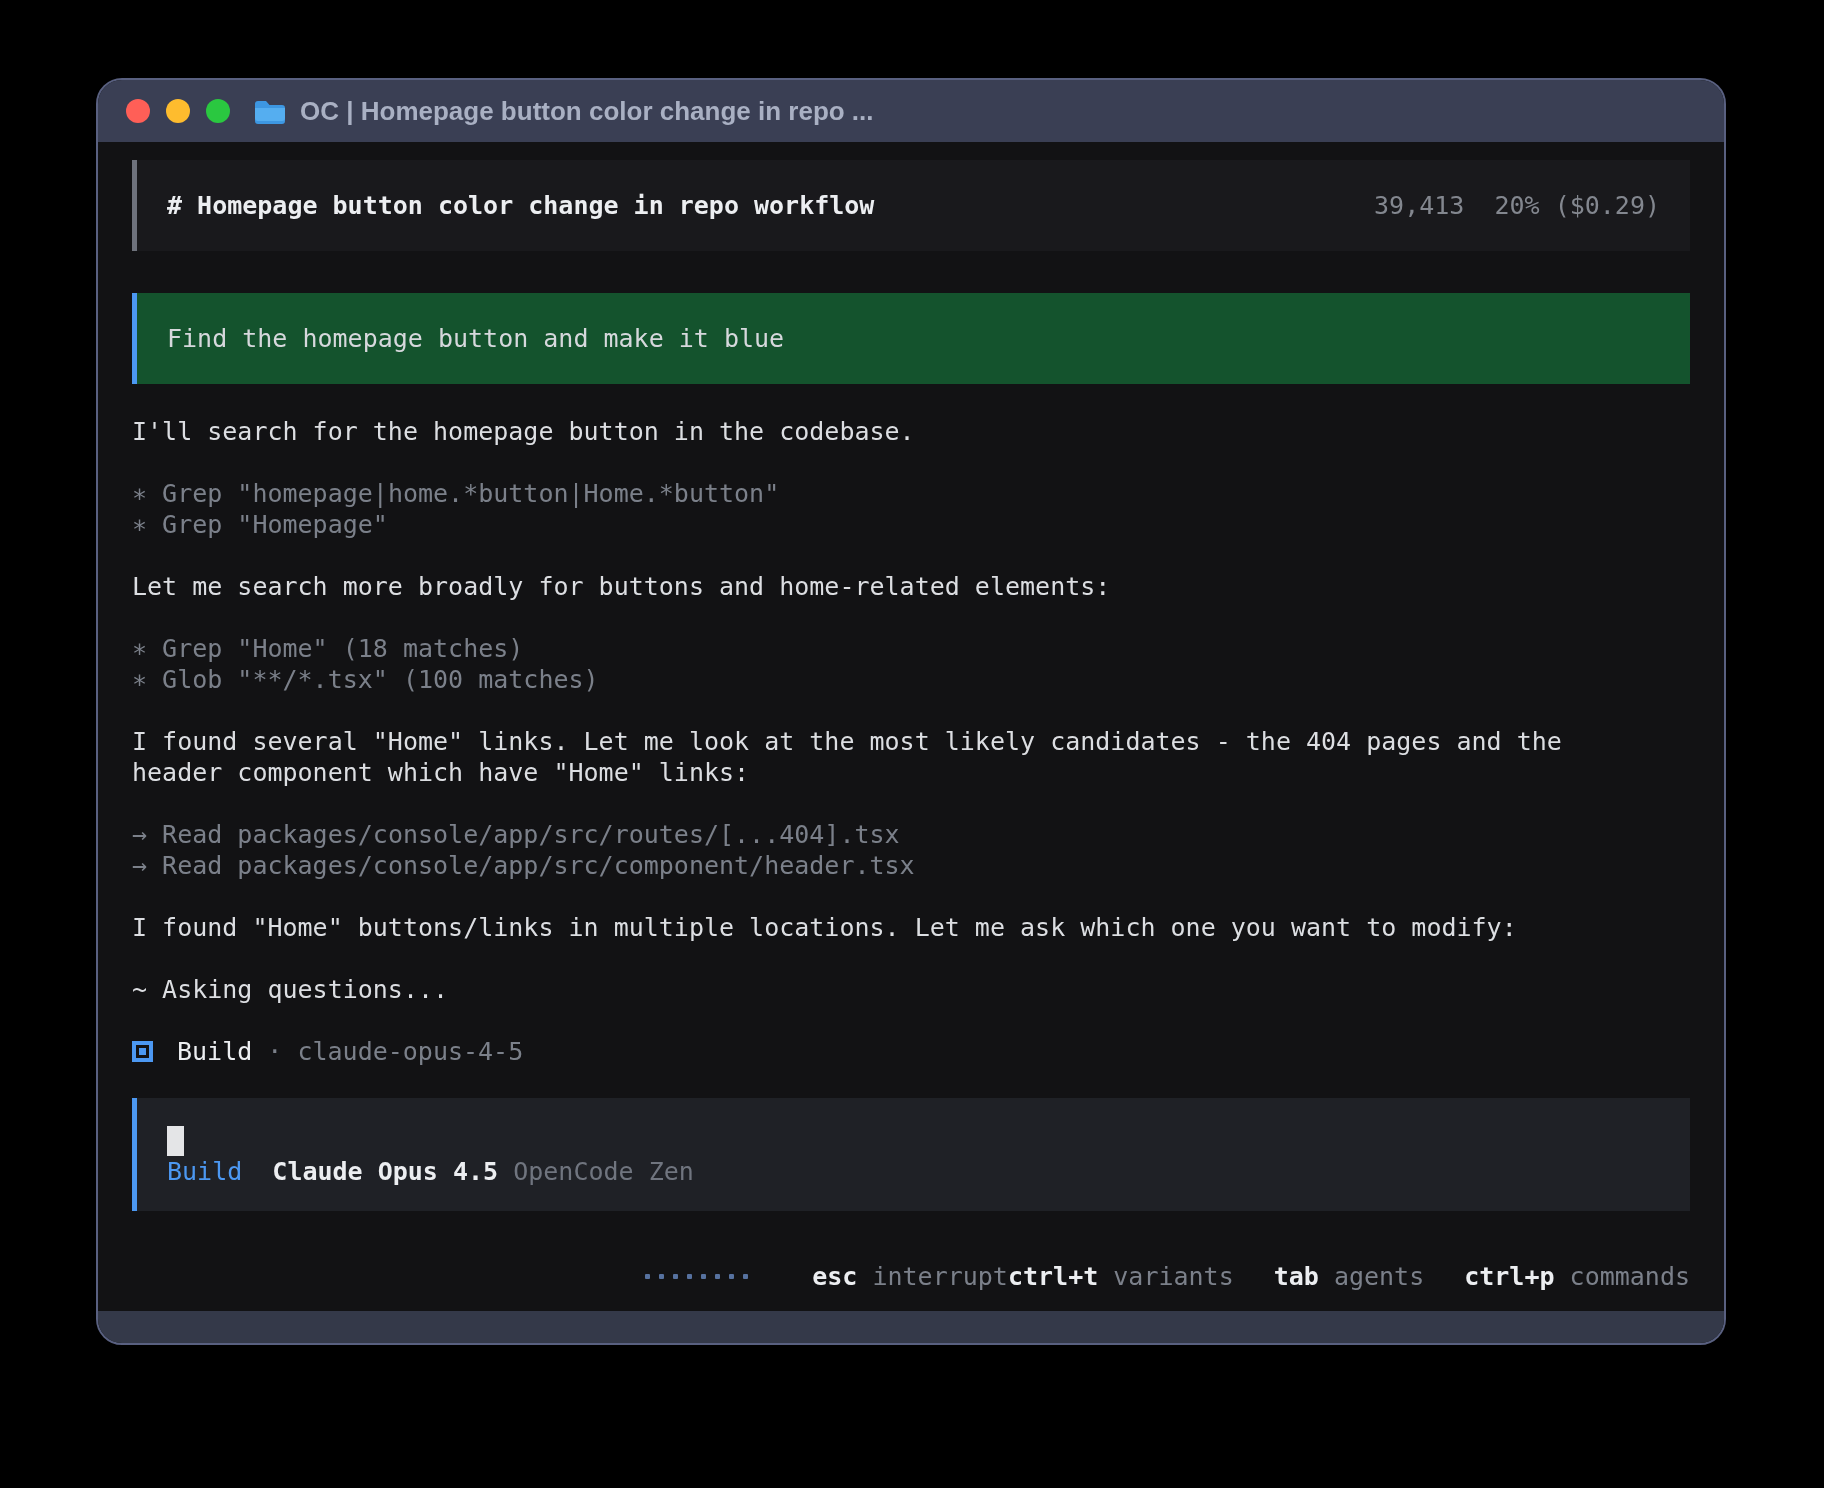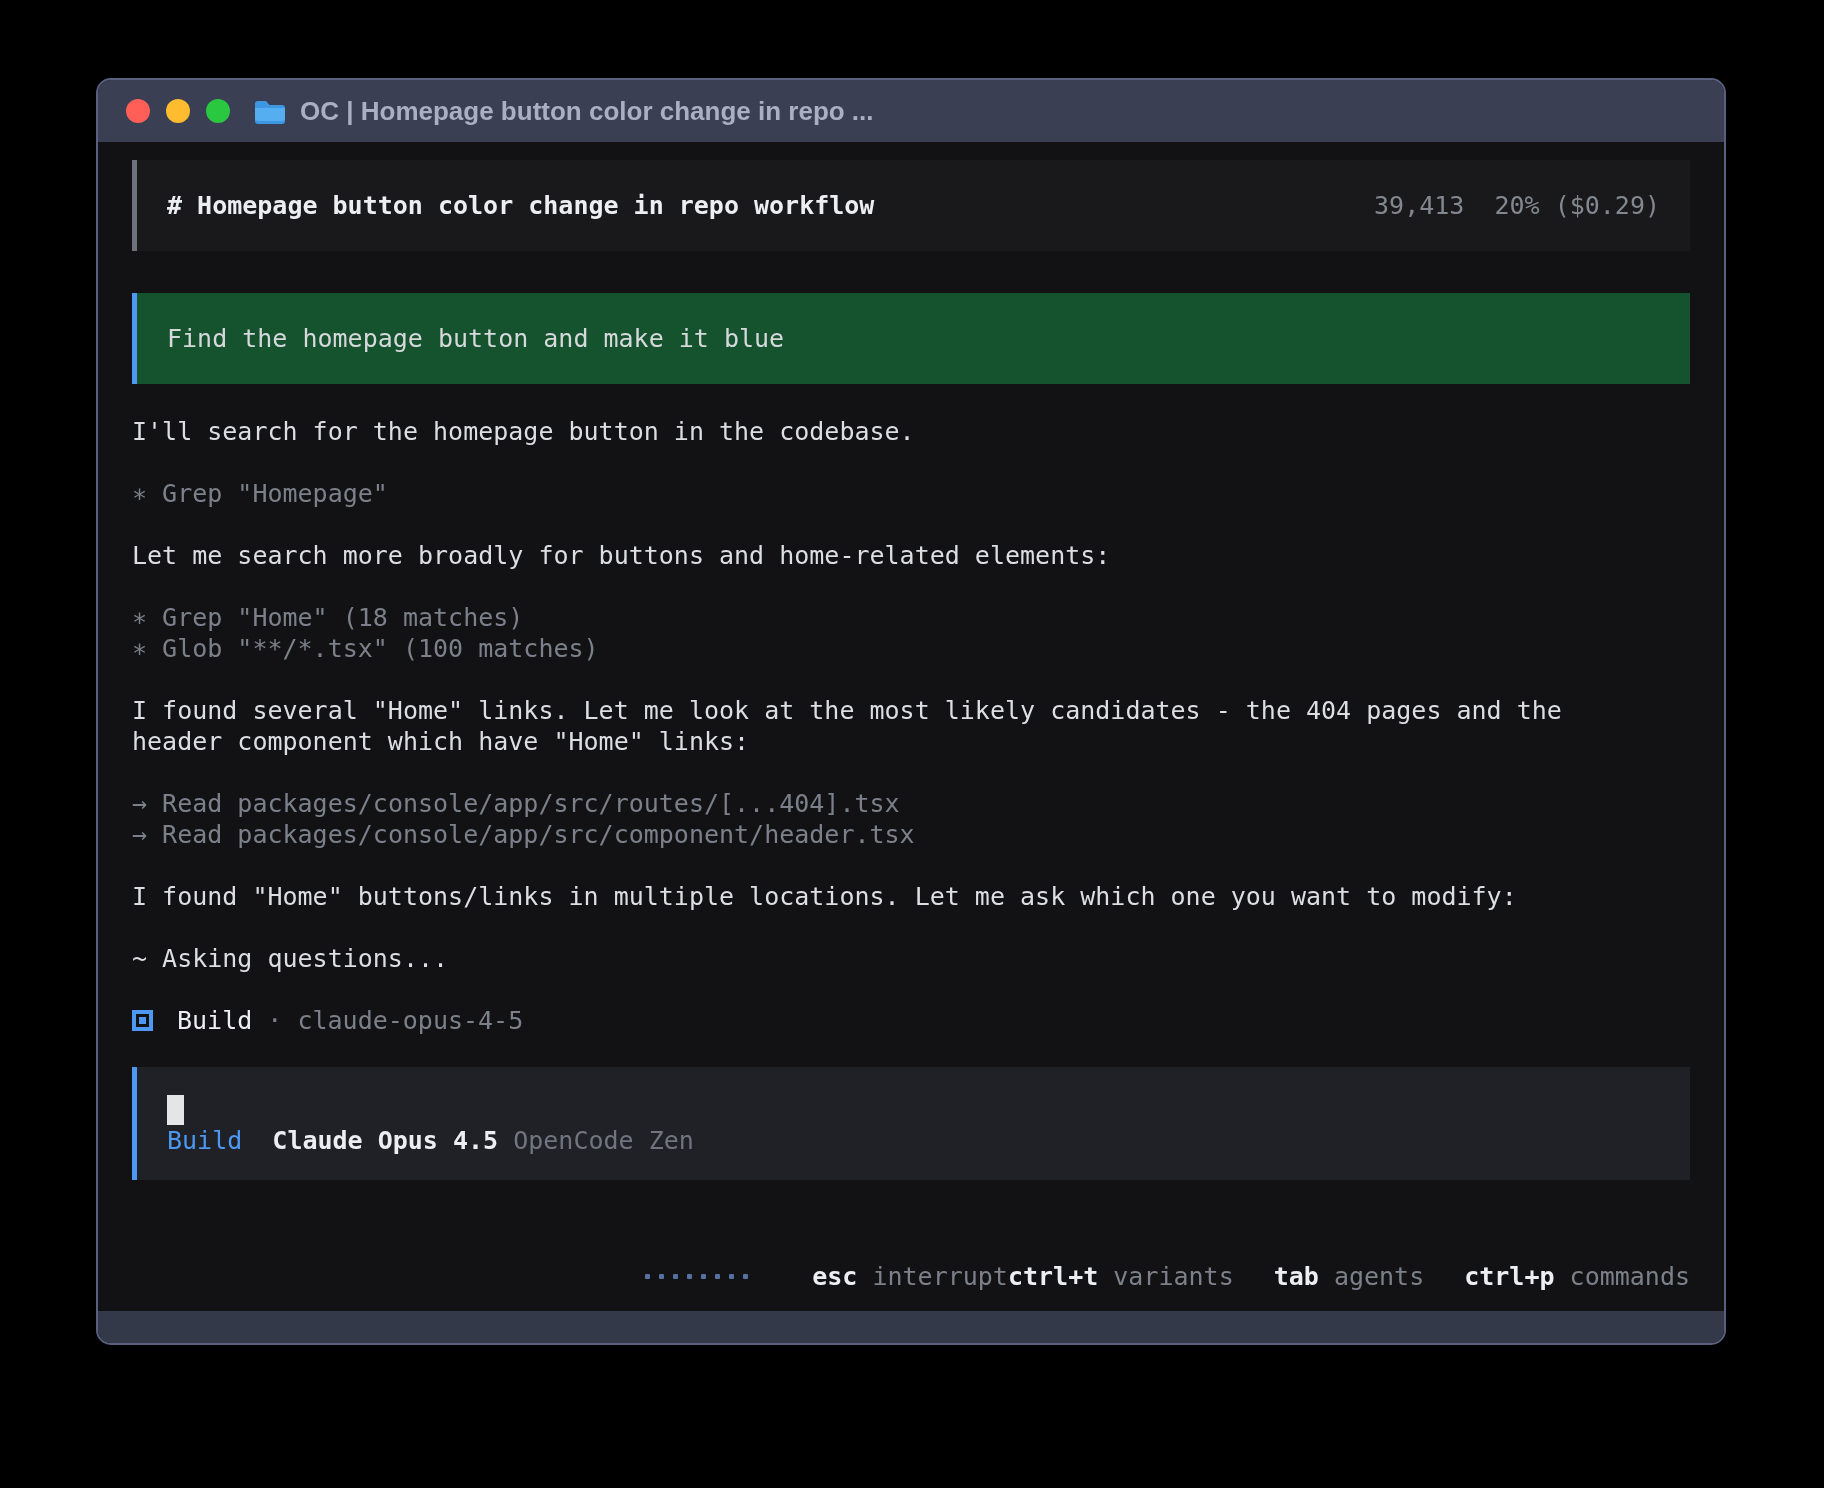--- a/index.html
+++ b/index.html
@@ -11,21 +11,21 @@
     overflow: hidden;
   }
   .window {
     position: absolute;
     left: 96px;
     top: 78px;
     width: 1630px;
     height: 1267px;
     background: #121214;
     border: 2px solid #596080;
-    border-radius: 15px;
+    border-radius: 26px;
     overflow: hidden;
     display: flex;
     flex-direction: column;
     box-sizing: border-box;
   }
   
   .titlebar {
     flex: 0 0 62px;
     background: #3a3f54;
     display: flex;
@@ -172,20 +172,23 @@
     <div class="block-user">
       <span>Find the homepage button and make it blue</span>
     </div>
 
     <div class="msg">
       <div>I'll search for the homepage button in the codebase.</div>
     </div>
 
     <div class="msg">
       <div class="tool-line dim">
+        <span class="t-ico">∗</span><span>Grep "homepage|home.*button|Home.*button"</span>
+      </div>
+      <div class="tool-line dim">
         <span class="t-ico">∗</span><span>Grep "Homepage"</span>
       </div>
     </div>
 
     <div class="msg">
       <div>Let me search more broadly for buttons and home-related elements:</div>
     </div>
 
     <div class="msg">
       <div class="tool-line dim">

